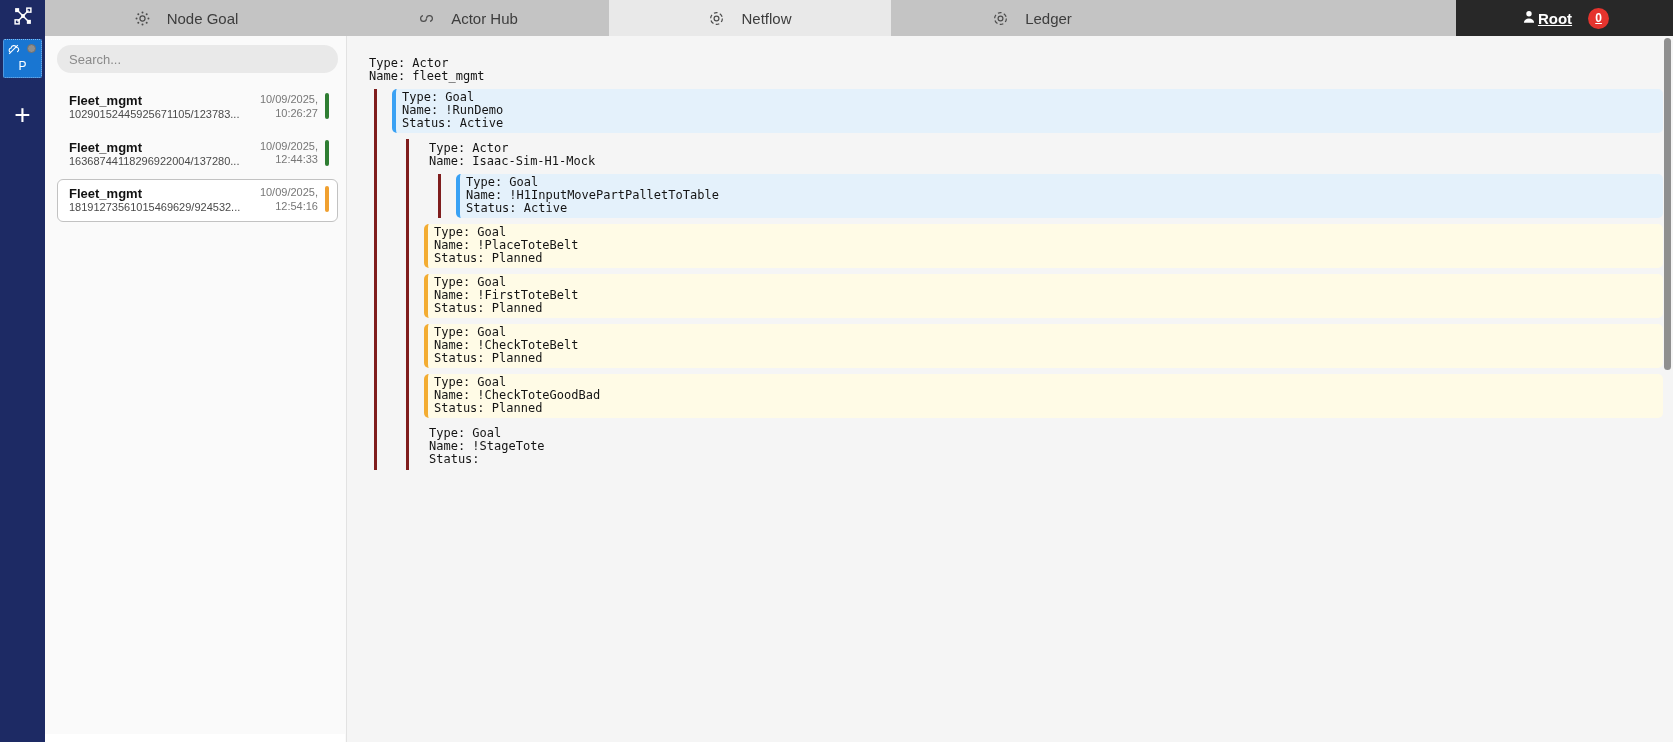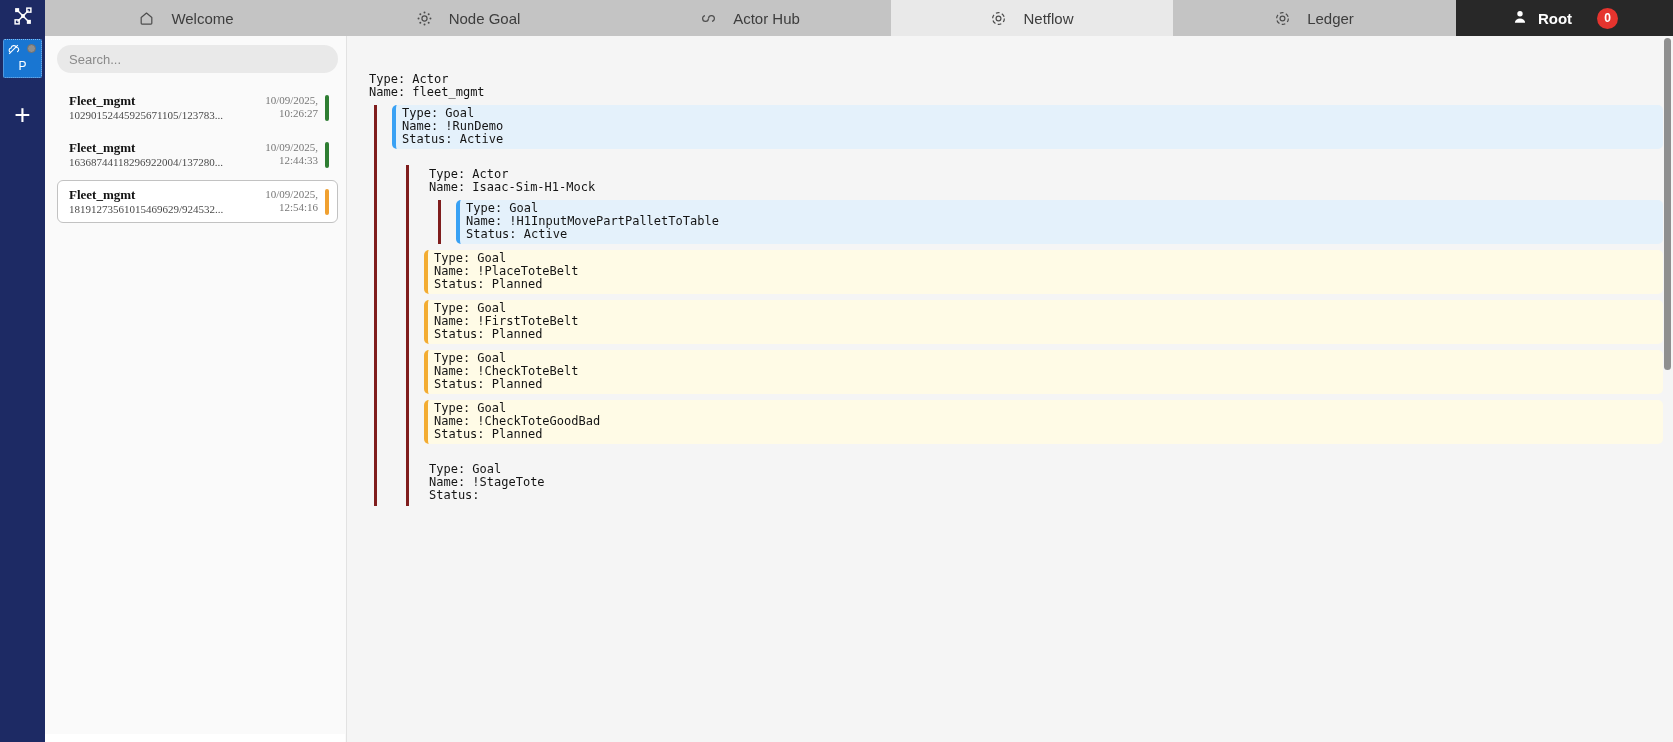--- a/index.html
+++ b/index.html
@@ -19,22 +19,22 @@
   .tabs { display:flex; flex:1 1 auto; }
   .tab {
     width:282px; display:flex; align-items:center; justify-content:center;
     gap:16px; font-size:15px; font-weight:500; color:#3d3d3d; cursor:pointer;
     white-space:nowrap;
   }
   .tab.active { background:#e9e9e9; }
   .tab svg { width:17px; height:17px; color:#4d4d4d; flex:0 0 auto; }
   .userbox {
     width:217px; flex:0 0 217px; background:#282828; color:#fff;
-    display:flex; align-items:center; justify-content:center; gap:9px;
-    font-size:15px; font-weight:bold; cursor:pointer;
+    display:flex; align-items:center; justify-content:center; 
+    font-size:15px; font-weight:bold; cursor:pointer;text-decoration:underline;
   }
   .userbox svg { width:18px; height:18px; }
   .badge {
     margin-left:16px; min-width:21px; height:21px; border-radius:50%;
     background:var(--badge-red); color:#fff; font-size:12px; font-weight:bold;
     display:flex; align-items:center; justify-content:center;
   }
   
   .content { display:flex; height:706px; }
   .rail {
@@ -66,36 +66,36 @@
   }
   .panel::after { content:""; position:absolute; left:0; right:1px; bottom:0; height:8px; background:#fff; }
   .search {
     width:100%; height:28px; background:#e9e9e9; border:none; outline:none;
     border-radius:14px; padding:0 12px; font-size:13px; color:#333;
     font-family:"Liberation Sans", sans-serif;
   }
   .search::placeholder { color:#8a8a8a; }
   .session-list { margin-top:13px; }
   .item {
-    display:flex; align-items:flex-end; padding:6px 8px 7px 11px; margin-bottom:4px;
-    border:1px solid transparent; border-radius:6px; cursor:pointer;font-family:Liberation Serif, serif;
+    display:flex; align-items:flex-start; padding:6px 8px 7px 11px; margin-bottom:4px;
+    border:1px solid transparent; border-radius:6px; cursor:pointer;
   }
   .item.selected { background:#fff; border-color:#c2c2c2; }
   .item-main { flex:1 1 auto; min-width:0; overflow:hidden; }
   .item-title { font-size:13px; font-weight:bold; color:#121212; }
   .item-id { font-size:11px; color:#4a4a4a; margin-top:0; white-space:nowrap; }
   .item-meta { text-align:right; font-size:11px; color:#777; line-height:1.25; margin-left:12px; white-space:nowrap; }
   .item-bar { width:4px; height:26px; border-radius:2px; margin-left:7px; flex:0 0 4px; }
   
   .main {
     flex:1 1 auto; position:relative; background:#f5f5f5;
     padding:18px 0 0 22px; overflow:hidden;
     font-family:"DejaVu Sans Mono", monospace; font-size:12px; color:#141414;
   }
-  .tree-node { line-height:13px; white-space:pre;margin-top:16px; }
+  .tree-node { line-height:13px; white-space:pre; }
   .node-plain { padding-top:3px; padding-bottom:4px; }
   .children > .node-plain { padding-left:20px; }
   .block {
     margin:2px 10px 6px 15px; border-left:4px solid; border-radius:5px;
     padding:2px 0 3px 6px; cursor:pointer;
   }
   .block.active { background:#e4f1fb; border-color:var(--active-border); }
   .block.planned { background:#fffbe6; border-color:var(--planned-border); }
   .children { border-left:3px solid #7f1d1d; margin-left:5px; }
   .children .children { margin-left:29px; }
@@ -119,28 +119,20 @@
           <rect x="3.4" y="16.2" width="4.4" height="4.4" fill="none"></rect>
           <rect x="16.2" y="16.2" width="4.4" height="4.4" fill="#ffffff" stroke="none"></rect>
           <circle cx="12" cy="12" r="2.1" fill="#ffffff" stroke="none"></circle>
         </svg>
       </span>
     </div>
     <nav class="tabs" id="tabs">
         <div class="tab">
           <span style="display: flex; width: 17px; height: 17px;">
             <svg viewBox="0 0 24 24" fill="none" stroke="currentColor" stroke-width="1.7">
-              <path d="M4.5 10.5 L12 4.3 L19.5 10.5 V18.6 a1.2 1.2 0 0 1 -1.2 1.2 H5.7 a1.2 1.2 0 0 1 -1.2 -1.2 Z" stroke-linejoin="round"></path>
-            </svg>
-          </span>
-          <span>Welcome</span>
-        </div>
-        <div class="tab">
-          <span style="display: flex; width: 17px; height: 17px;">
-            <svg viewBox="0 0 24 24" fill="none" stroke="currentColor" stroke-width="1.7">
               <circle cx="12" cy="12" r="3.6"></circle>
               <circle cx="20.4" cy="12.0" r="1.4" fill="currentColor" stroke="none"></circle>
               <circle cx="17.9" cy="17.9" r="1.4" fill="currentColor" stroke="none"></circle>
               <circle cx="12.0" cy="20.4" r="1.4" fill="currentColor" stroke="none"></circle>
               <circle cx="6.1" cy="17.9" r="1.4" fill="currentColor" stroke="none"></circle>
               <circle cx="3.6" cy="12.0" r="1.4" fill="currentColor" stroke="none"></circle>
               <circle cx="6.1" cy="6.1" r="1.4" fill="currentColor" stroke="none"></circle>
               <circle cx="12.0" cy="3.6" r="1.4" fill="currentColor" stroke="none"></circle>
               <circle cx="17.9" cy="6.1" r="1.4" fill="currentColor" stroke="none"></circle>
             </svg>

